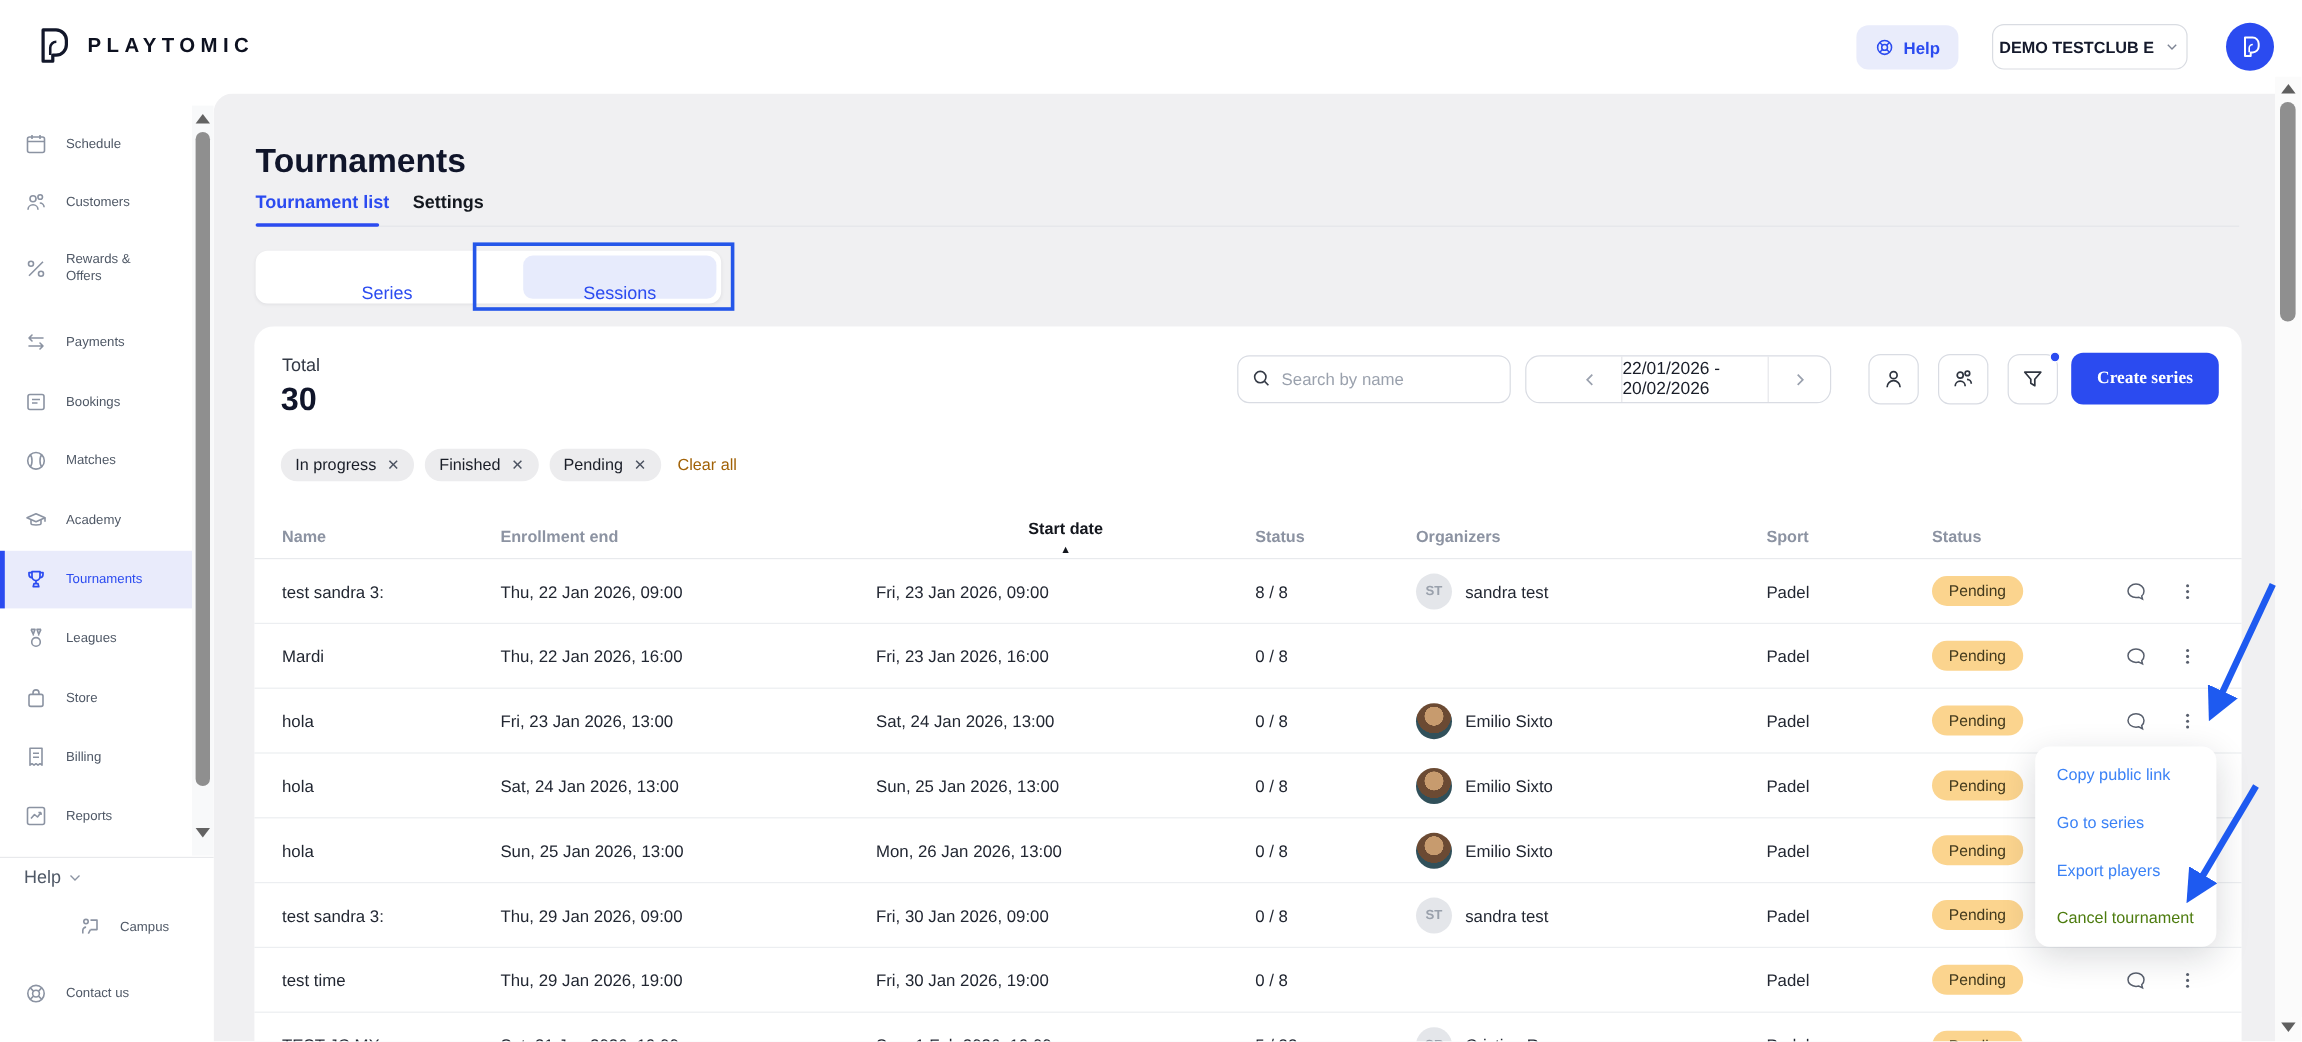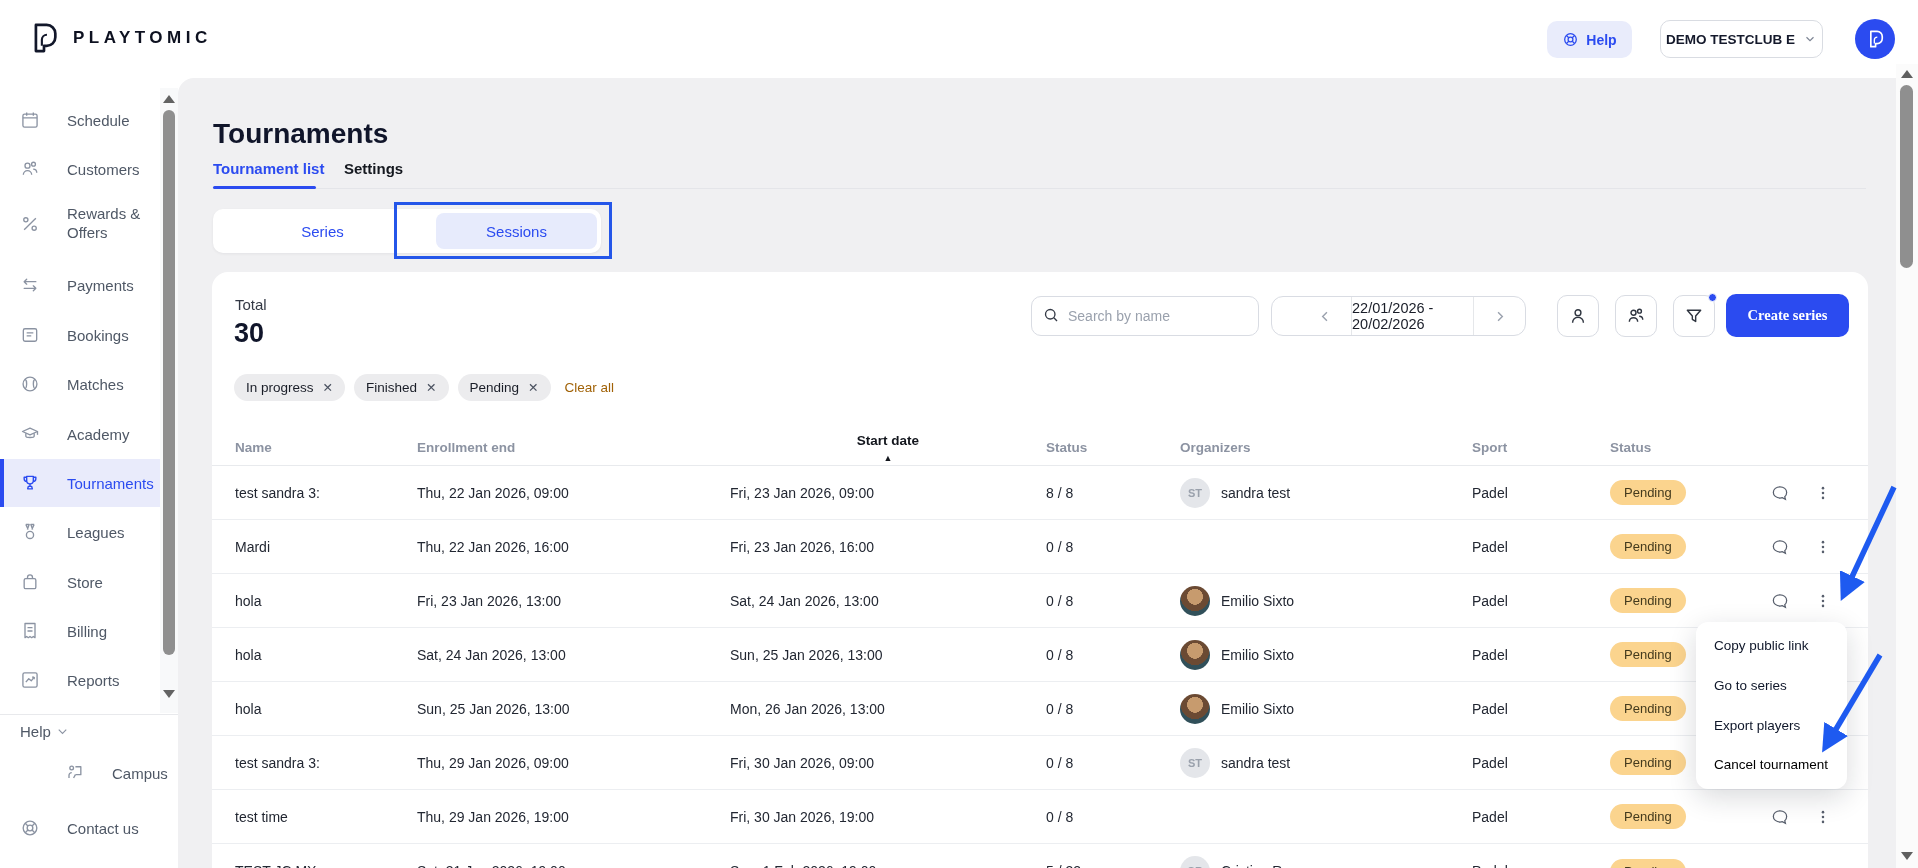--- a/index.html
+++ b/index.html
@@ -10,21 +10,21 @@
   .logo-wrap { position:absolute; left:26px; top:21px; display:flex; align-items:center; gap:13px; }
   .logo-mark { width:34px; height:34px; color:#12172a; }
   .brand-text { font-size:17px; font-weight:700; letter-spacing:4.5px; color:#0d1120; }
   .help-btn { position:absolute; left:1547px; top:21px; width:85px; height:37px; background:#e9ecfb; border:none; border-radius:10px; display:flex; align-items:center; justify-content:center; gap:7px; color:#2b4bf0; font-weight:700; font-size:14px; font-family:inherit; cursor:pointer; }
   .club-btn { position:absolute; left:1660px; top:20px; width:163px; height:38px; background:#fff; border:1px solid #d9dce2; border-radius:10px; display:flex; align-items:center; justify-content:center; gap:8px; font-weight:700; font-size:13.5px; color:#14192b; font-family:inherit; cursor:pointer; }
   .club-btn svg { color:#7d8494; }
   .user-avatar { position:absolute; left:1855px; top:19px; width:40px; height:40px; border-radius:50%; background:#2b4bf0; display:flex; align-items:center; justify-content:center; color:#fff; cursor:pointer; }
 
   
   .sidebar { position:absolute; left:0; top:78px; width:178px; height:790px; background:#fff; z-index:7; }
-  .nav-item { position:absolute; left:0; width:161px; height:40px; display:flex; align-items:center; padding-left:20px; gap:27px; color:#4f5866; font-size:15px; cursor:pointer; }
+  .nav-item { position:absolute; left:0; width:161px; height:40px; display:flex; align-items:center; padding-left:20px; gap:15px; color:#4f5866; font-size:11px; cursor:pointer; }
   .nav-item .icn { color:#8b93a2; flex:0 0 auto; }
   .nav-item.active { background:#e9ebfb; color:#2b4bf0; height:48px; }
   .nav-item.active .icn { color:#2b4bf0; }
   .nav-item.active::before { content:""; position:absolute; left:0; top:0; bottom:0; width:4px; background:#2b4bf0; }
   .nav-label2 { line-height:1.25; }
   .sb-divider { position:absolute; left:0; top:636px; width:178px; height:1px; background:#e8e9ec; }
   .help-row { position:absolute; left:20px; top:640px; height:26px; display:flex; align-items:center; gap:4px; color:#4f5866; font-size:15px; cursor:pointer; }
   
   .sb-track { position:absolute; left:160px; top:10px; width:18px; height:625px; background:#f8f9fa; }
   .sb-thumb { position:absolute; left:3px; top:22px; width:12px; height:545px; background:#8f8f8f; border-radius:7px; }
@@ -34,21 +34,21 @@
   
   .main { position:absolute; left:178px; top:78px; width:1718px; height:790px; background:#f0f0f2; border-top-left-radius:16px; overflow:hidden; }
   .page-title { position:absolute; left:35px; top:40px; font-size:28px; font-weight:700; color:#10152a; }
   .tab { position:absolute; top:82px; font-size:15px; font-weight:700; cursor:pointer; }
   .tab.t1 { left:35px; color:#2b4bf0; }
   .tab.t2 { left:166px; color:#14181f; }
   .tab-hairline { position:absolute; left:35px; right:30px; top:110px; height:1px; background:#e4e5e9; }
   .tab-underline { position:absolute; left:35px; top:108px; width:103px; height:3px; background:#2b4bf0; border-radius:2px; }
 
   .toggle { position:absolute; left:35px; top:131px; width:388px; height:44px; background:#fff; border-radius:10px; box-shadow:0 1px 3px rgba(20,24,40,.06); display:flex; z-index:4; }
-  .toggle-half { flex:1; display:flex; align-items:center; justify-content:center; color:#2b4bf0; font-size:15px; cursor:pointer; position:relative;margin-left:25px; }
+  .toggle-half { flex:1; display:flex; align-items:flex-end; justify-content:center; color:#2b4bf0; font-size:15px; cursor:pointer; position:relative;margin-left:25px; }
   .toggle-half.sel::before { content:""; position:absolute; inset:4px; background:#e7ebfc; border-radius:8px; }
   .toggle-half span { position:relative; }
   .annot-rect { position:absolute; left:216px; top:124px; width:218px; height:57px; border:3px solid #2456e9; z-index:5; pointer-events:none; }
 
   
   .card { position:absolute; left:34px; top:194px; width:1656px; height:660px; background:#fff; border-radius:16px; }
   .total-label { position:absolute; left:23px; top:24px; font-size:15px; color:#333945; }
   .total-value { position:absolute; left:22px; top:46px; font-size:27px; font-weight:700; color:#10152a; }
   .chips-row { position:absolute; left:22px; top:102px; display:flex; align-items:center; gap:9px; }
   .chip { height:27px; display:flex; align-items:center; background:#ececee; border-radius:14px; padding:0 12px; font-size:13.5px; color:#1a1e28; }
@@ -81,22 +81,22 @@
   .org { display:flex; align-items:center; gap:11px; }
   .av { width:30px; height:30px; border-radius:50%; flex:0 0 auto; display:flex; align-items:center; justify-content:center; }
   .av-init { background:#e4e6ea; color:#9aa1ac; font-size:11px; font-weight:700; }
   .av-photo { background:radial-gradient(circle at 50% 36%, #c79b6e 0 32%, #6b4a33 33% 58%, #31505a 59%); }
   .pill { display:inline-block; background:#fbd48e; color:#433a1d; font-size:13px; padding:5px 14px; border-radius:14px; }
   .actions { display:flex; align-items:center; gap:24px; justify-content:flex-start; }
   .act { background:none; border:none; cursor:pointer; color:#585f6d; padding:0; display:flex; }
 
   
   .ctx-menu { position:absolute; left:1696px; top:622px; width:151px; height:167px; background:#fff; border-radius:12px; box-shadow:0 8px 28px rgba(18,22,38,.16); z-index:20; padding:4px 0; display:flex; flex-direction:column; }
-  .ctx-item { height:39.7px; display:flex; align-items:center; padding-left:18px; font-size:13.5px; color:#0f172a; cursor:pointer; white-space:nowrap; }
-  .ctx-item.danger { color:#000000; }
+  .ctx-item { height:39.7px; display:flex; align-items:center; padding-left:18px; font-size:13.5px; color:#3b82f6; cursor:pointer; white-space:nowrap; }
+  .ctx-item.danger { color:#4d7c0f; }
 
   
   .pg-track { position:absolute; right:0; top:64px; width:22px; height:804px; background:#fbfbfb; z-index:25; }
   .pg-thumb { position:absolute; left:4px; top:21px; width:13px; height:183px; background:#8f8f8f; border-radius:7px; }
   .pg-up { width:0;height:0;border-left:6px solid transparent;border-right:6px solid transparent;border-bottom:8px solid #5f5f5f; position:absolute; left:5px; top:6px; }
   .pg-down { width:0;height:0;border-left:6px solid transparent;border-right:6px solid transparent;border-top:8px solid #5f5f5f; position:absolute; left:5px; top:788px; }
 
   .arrows { position:absolute; inset:0; width:1918px; height:868px; z-index:30; pointer-events:none; }
 
   .icn { width:20px; height:20px; }

